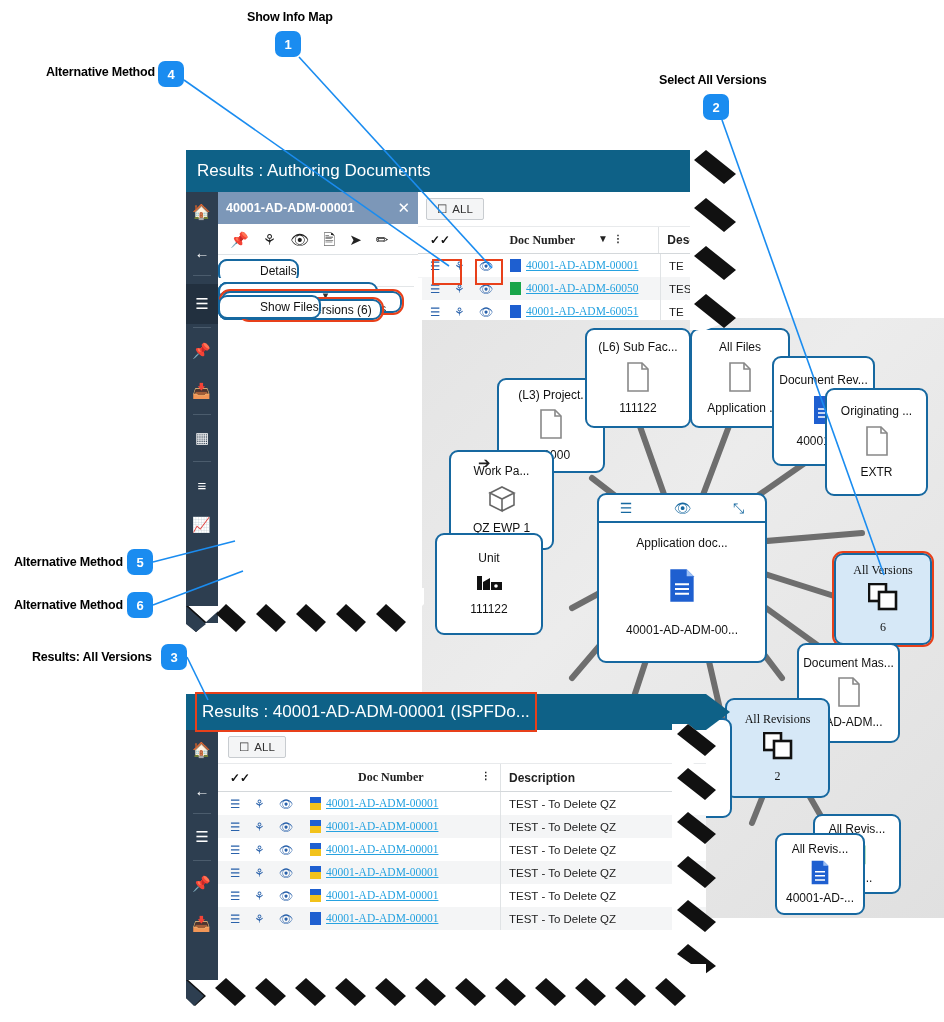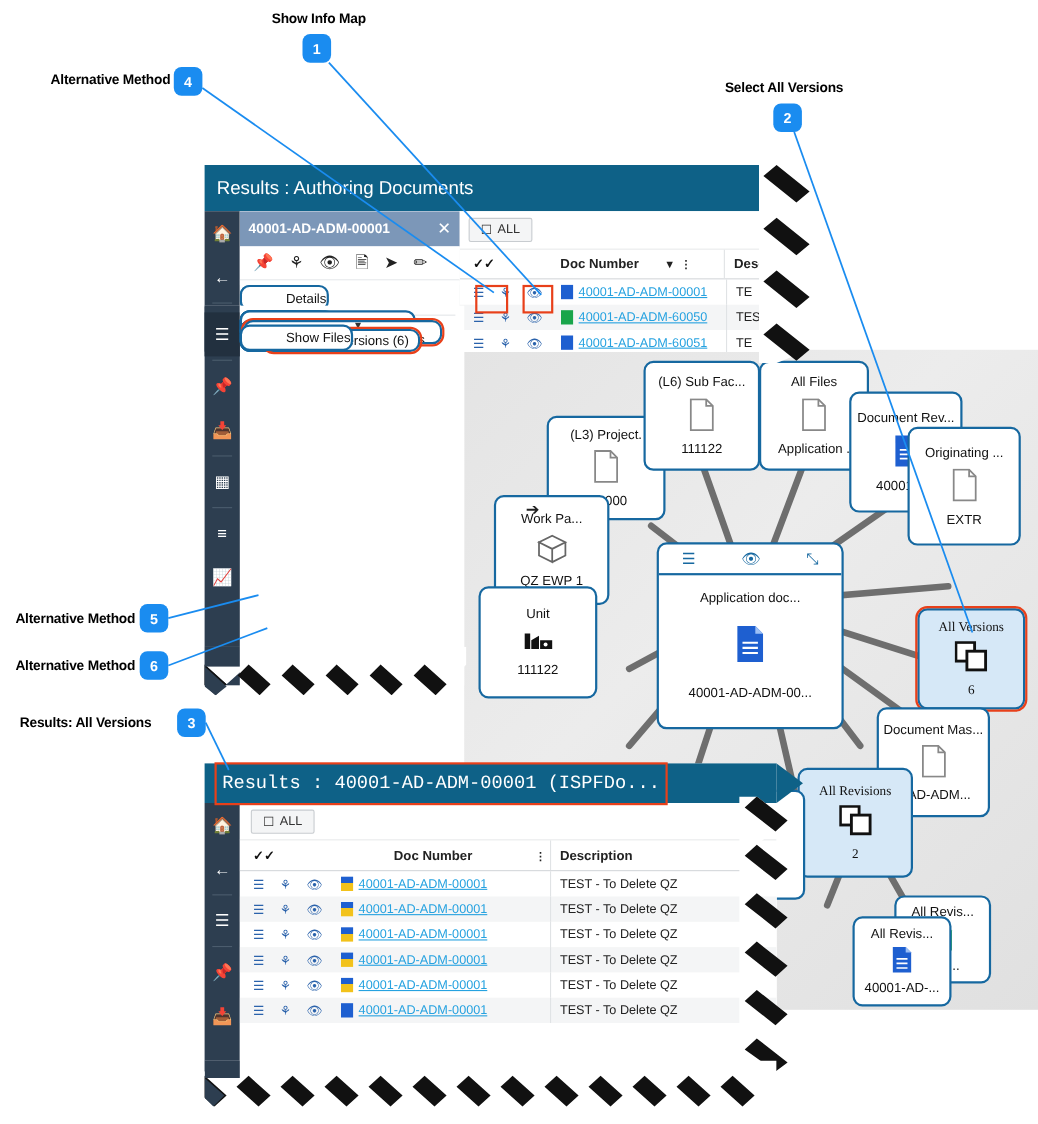--- a/index.html
+++ b/index.html
@@ -45,21 +45,21 @@
 
   
   .allbtn{display:inline-flex;align-items:center;gap:5px;border:1px solid #c8ccd0;
      background:#f4f5f6;font-size:11.5px;padding:3px 10px;border-radius:2px;color:#333;}
   .thead{display:flex;align-items:center;border-bottom:1px solid #d4d8db;
      border-top:1px solid #e8eaec;height:26px;font-weight:bold;font-size:12px;background:#fff;}
   .trow{display:flex;align-items:center;height:23px;font-size:11.5px;}
   .trow.alt{background:#f4f5f6;}
   .c-icons{width:92px;display:flex;align-items:center;gap:14px;padding-left:12px;
            box-sizing:border-box;color:#2a62ab;}
-  .c-doc{width:180px;display:flex;align-items:flex-end;gap:5px;}
+  .c-doc{width:180px;display:flex;align-items:flex-start;gap:5px;font-family:Liberation Serif, serif;}
   .c-doc a{color:#26a2e0;text-decoration:underline;font-size:11.5px;}
   .c-desc{flex:1;padding-left:8px;border-left:1px solid #e0e3e5;height:100%;
           display:flex;align-items:center;}
   .docicon{width:11px;height:13px;display:inline-block;position:relative;}
 
   
   .map{position:absolute;background:linear-gradient(135deg,#e4e4e4 0%,#ececec 40%,#e0e0e0 100%);
        overflow:hidden;}
   .node{position:absolute;background:#fff;border:2px solid #1668a0;border-radius:9px;
         box-sizing:border-box;display:flex;flex-direction:column;align-items:center;
@@ -83,21 +83,21 @@
 
 <div class="callout-label" style="left:46px;top:65px;">Alternative Method</div>
 <div class="callout-badge" style="left:158px;top:61px;">4</div>
 
 <div class="callout-label" style="left:14px;top:555px;">Alternative Method</div>
 <div class="callout-badge" style="left:127px;top:549px;">5</div>
 
 <div class="callout-label" style="left:14px;top:598px;">Alternative Method</div>
 <div class="callout-badge" style="left:127px;top:592px;">6</div>
 
-<div class="callout-label" style="left:18px;top:650px;">Results: All Versions</div>
+<div class="callout-label" style="left:32px;top:650px;">Results: All Versions</div>
 <div class="callout-badge" style="left:161px;top:644px;">3</div>
 
 <svg width="944" height="1022" style="position:absolute;left:0;top:0;pointer-events:none;z-index:40;">
   <line x1="299" y1="57" x2="492" y2="268" stroke="#1a8cf0" stroke-width="1.6"></line>
   <line x1="184" y1="80" x2="449" y2="266" stroke="#1a8cf0" stroke-width="1.6"></line>
   <line x1="722" y1="120" x2="884" y2="575" stroke="#1a8cf0" stroke-width="1.6"></line>
   <line x1="153" y1="562" x2="235" y2="541" stroke="#1a8cf0" stroke-width="1.6"></line>
   <line x1="153" y1="605" x2="243" y2="571" stroke="#1a8cf0" stroke-width="1.6"></line>
   <line x1="187" y1="657" x2="208" y2="700" stroke="#1a8cf0" stroke-width="1.6"></line>
 </svg>
@@ -488,21 +488,21 @@
     </div>
     <div class="val">40001-AD-ADM-00...</div>
   </div>
 
   <div style="position:absolute;left:56px;top:136px;font-size:15px;">➔</div>
 </div>
 
 <div class="panel" style="left:186px;top:694px;width:520px;height:280px;z-index:18;background:#fff;">
 
   <div class="panel-header" style="position:absolute;left:0;top:0;width:520px;height:36px;">
-    <div class="ttl hl-box" style="padding:8px 5px;font-family:Liberation Mono, monospace;">Results : 40001-AD-ADM-00001 (ISPFDo...</div>
+    <div class="ttl hl-box" style="padding:8px 5px;">Results : 40001-AD-ADM-00001 (ISPFDo...</div>
   </div>
 
   <div style="position:absolute;left:520px;top:0;width:0;height:0;
               border-top:18px solid transparent;border-bottom:18px solid transparent;
               border-left:24px solid #0e6187;"></div>
 
   <div class="rail" style="top:36px;height:244px;">
     <div class="ic">🏠</div>
     <div class="ic">←</div>
     <div class="sep"></div>

